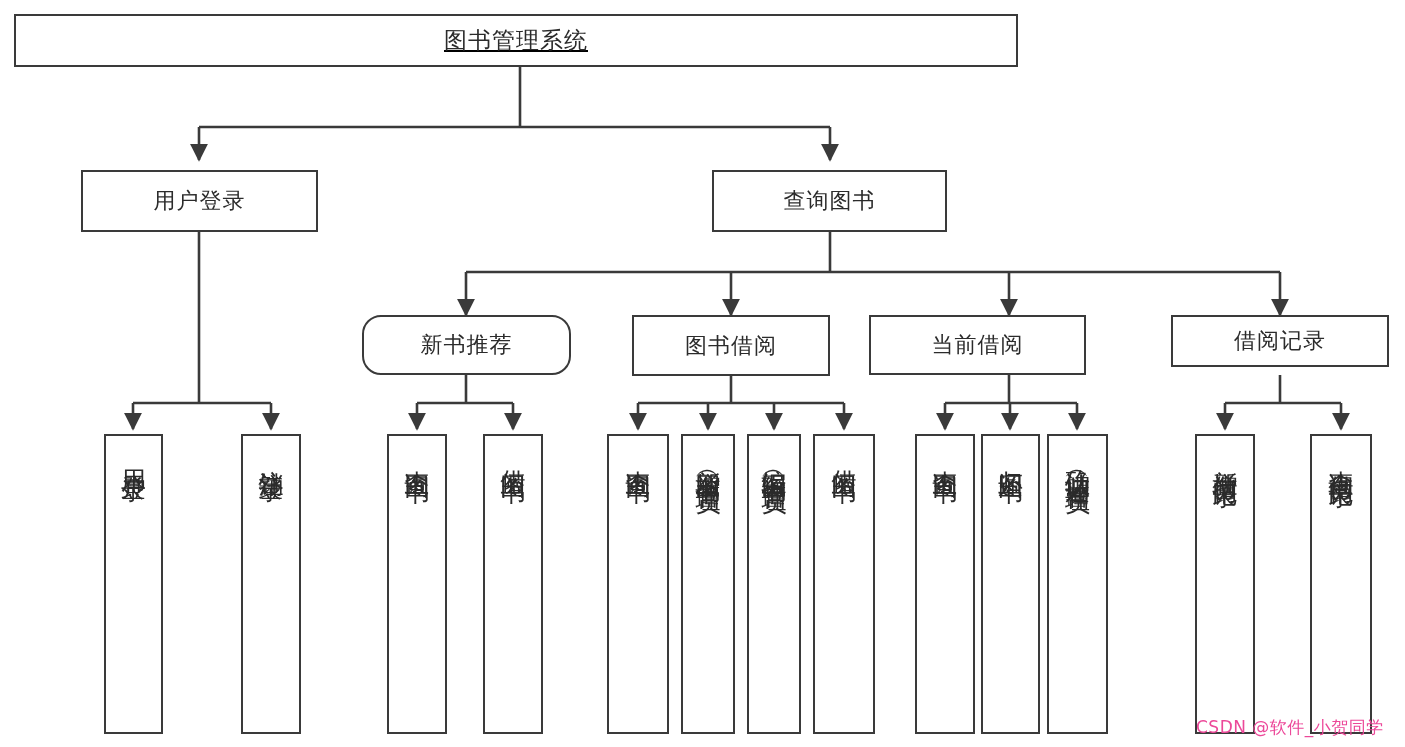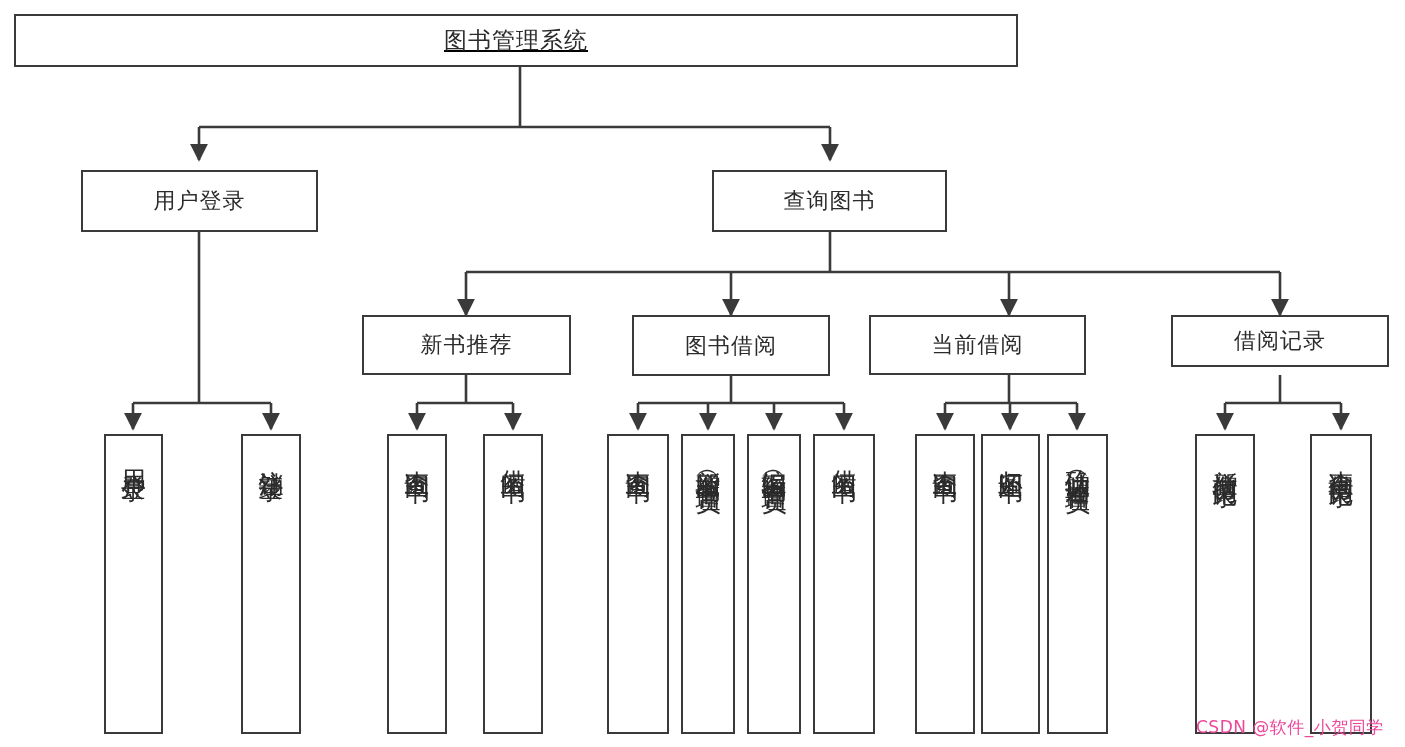--- a/index.html
+++ b/index.html
@@ -131,21 +131,21 @@
     <span class="label">图书管理系统</span>
   </div>
 
   <div class="node horiz" style="left:81px; top:170px; width:237px; height:62px;">
     <span class="label">用户登录</span>
   </div>
   <div class="node horiz" style="left:712px; top:170px; width:235px; height:62px;">
     <span class="label">查询图书</span>
   </div>
 
-  <div class="node horiz" style="left:362px; top:315px; width:209px; height:60px;">
+  <div class="node horiz" style="left:362px; top:315px; width:209px; height:60px;border-radius:19px;">
     <span class="label">新书推荐</span>
   </div>
   <div class="node horiz" style="left:632px; top:315px; width:198px; height:61px;">
     <span class="label">图书借阅</span>
   </div>
   <div class="node horiz" style="left:869px; top:315px; width:217px; height:60px;">
     <span class="label">当前借阅</span>
   </div>
   <div class="node horiz" style="left:1171px; top:315px; width:218px; height:52px;">
     <span class="label">借阅记录</span>

